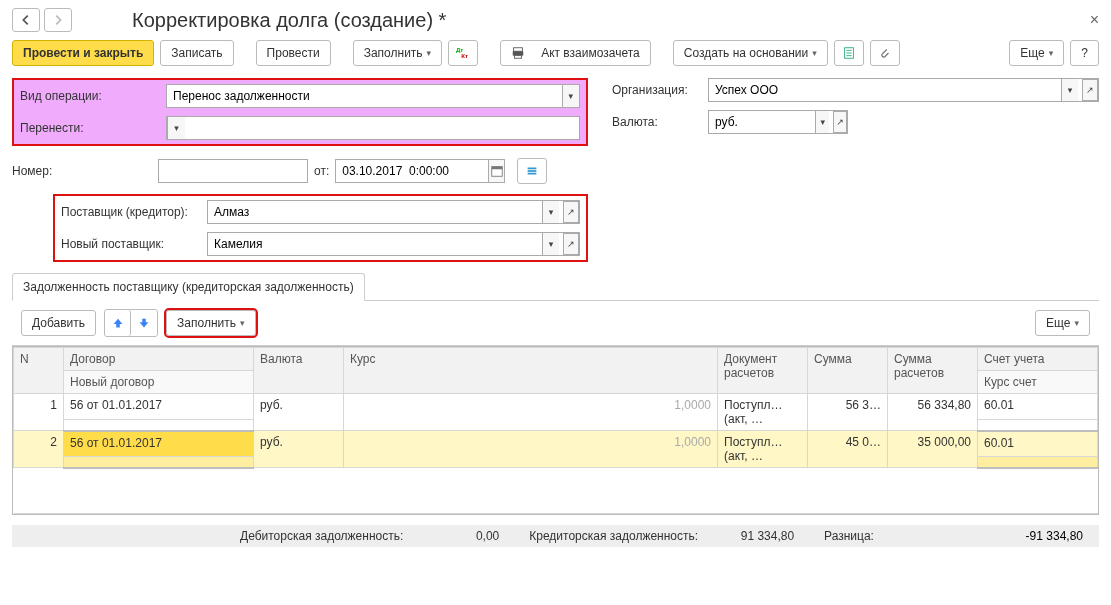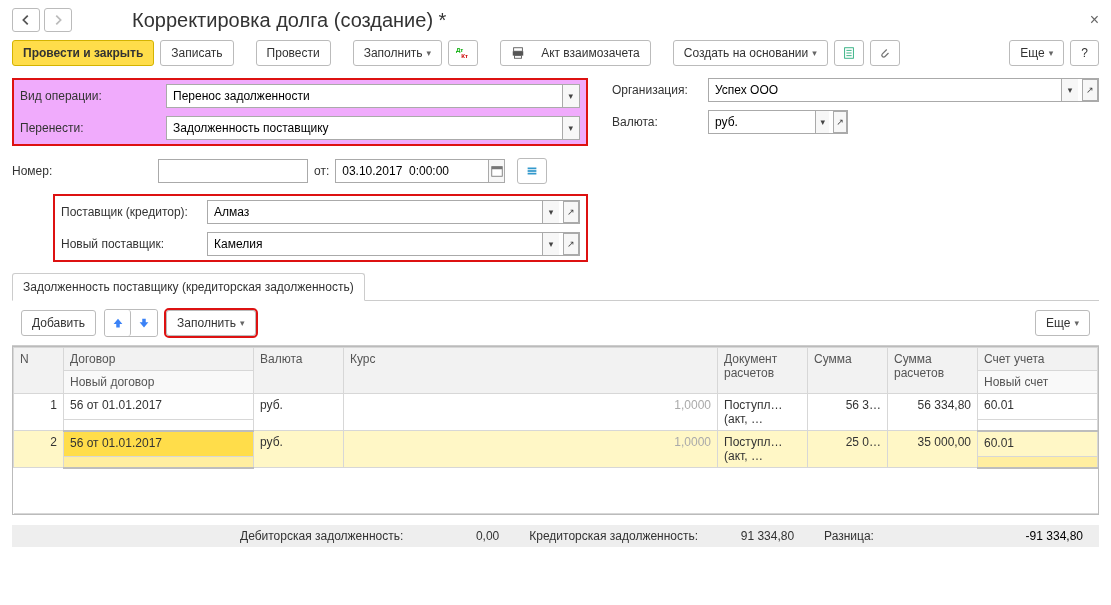--- a/index.html
+++ b/index.html
@@ -180,21 +180,20 @@
       <div class="form-row">
         <div class="form-label">Вид операции:</div>
         <div class="field" style="flex:1;">
           <input value="Перенос задолженности" style="">
           <div class="dd-btn">▾</div>
         </div>
       </div>
       <div class="form-row">
         <div class="form-label">Перенести:</div>
         <div class="field" style="flex:1;">
-          <input value="Задолженность поставщику" style="">
           <div class="dd-btn">▾</div>
         </div>
       </div>
     </div>
 
     <div class="form-row" style="margin-top:4px;">
       <div class="form-label">Номер:</div>
       <div class="field" style="width:150px;">
         <input value="" style="">
       </div>
@@ -303,21 +302,21 @@
       <th>Договор</th>
       <th rowspan="2">Валюта</th>
       <th rowspan="2">Курс</th>
       <th rowspan="2">Документ расчетов</th>
       <th rowspan="2">Сумма</th>
       <th rowspan="2">Сумма расчетов</th>
       <th>Счет учета</th>
     </tr>
     <tr>
       <th class="sub">Новый договор</th>
-      <th class="sub">Новый счет</th>
+      <th class="sub">Курс счет</th>
     </tr>
   </thead>
   <tbody>
     <tr>
       <td class="num" rowspan="2">1</td>
       <td>56 от 01.01.2017</td>
       <td rowspan="2">руб.</td>
       <td rowspan="2" class="amt" style="color:#aaa;">1,0000</td>
       <td rowspan="2">Поступл… (акт, …</td>
       <td rowspan="2" class="amt">56 3…</td>
@@ -328,21 +327,21 @@
       <td class="sub-und"></td>
       <td class="sub-und"></td>
     </tr>
 
     <tr class="row-sel">
       <td class="num" rowspan="2">2</td>
       <td class="hot">56 от 01.01.2017</td>
       <td rowspan="2">руб.</td>
       <td rowspan="2" class="amt" style="color:#aaa;">1,0000</td>
       <td rowspan="2">Поступл… (акт, …</td>
-      <td rowspan="2" class="amt">25 0…</td>
+      <td rowspan="2" class="amt">45 0…</td>
       <td rowspan="2" class="amt">35 000,00</td>
       <td>60.01</td>
     </tr>
     <tr class="row-sel">
       <td class="sub-empty sub-und"></td>
       <td class="sub-empty sub-und"></td>
     </tr>
 
     <tr class="gap">
           <td colspan="8"></td>

